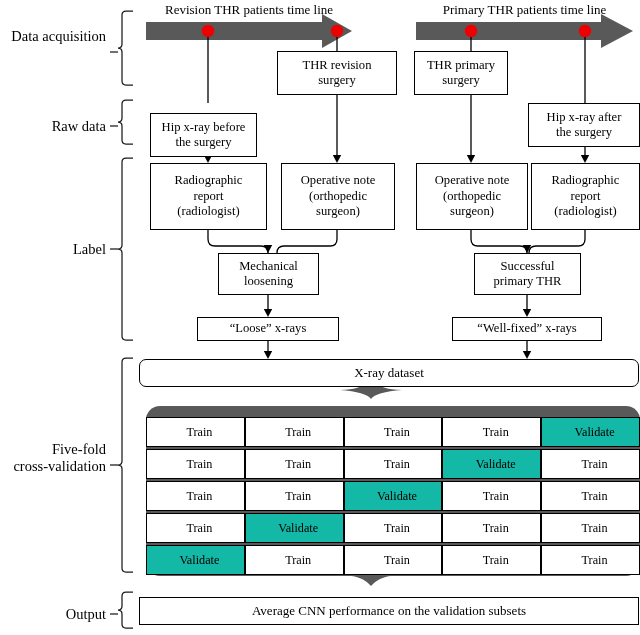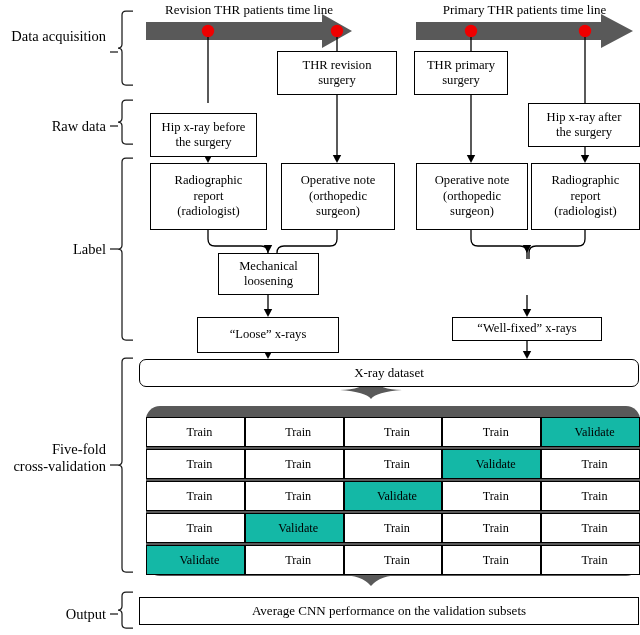--- a/index.html
+++ b/index.html
@@ -152,22 +152,24 @@
 surgeon)</div>
   <div class="box" style="left:416px;top:163px;width:112px;height:67px;">Operative note
 (orthopedic
 surgeon)</div>
   <div class="box" style="left:531px;top:163px;width:109px;height:67px;">Radiographic
 report
 (radiologist)</div>
 
   <div class="box" style="left:218px;top:253px;width:101px;height:42px;">Mechanical
 loosening</div>
-
-  <div class="box" style="left:197px;top:317px;width:142px;height:36px;">“Loose” x-rays</div>
+  <div class="box" style="left:474px;top:253px;width:107px;height:42px;">Successful
+primary THR</div>
+
+  <div class="box" style="left:197px;top:317px;width:142px;height:24px;">“Loose” x-rays</div>
   <div class="box" style="left:452px;top:317px;width:150px;height:24px;">“Well-fixed” x-rays</div>
 
   <div class="box" style="left:139px;top:359px;width:500px;height:28px;font-size:13px;border-radius:7px;">X-ray dataset</div>
 
   <div class="cv-backdrop" style="left:146px;top:406px;width:494px;height:170px;"></div>
 
   <div id="cv-grid">
       <div class="cell" style="left: 146px; top: 417px; width: 98.8px; height: 30.4px;">Train</div>
       <div class="cell" style="left: 244.8px; top: 417px; width: 98.8px; height: 30.4px;">Train</div>
       <div class="cell" style="left: 343.6px; top: 417px; width: 98.8px; height: 30.4px;">Train</div>

